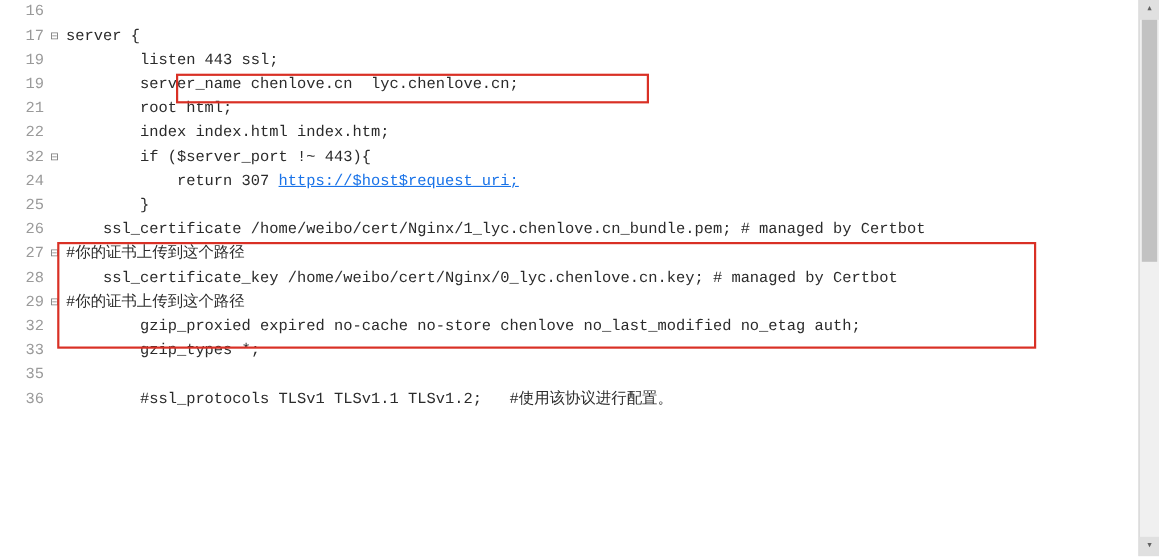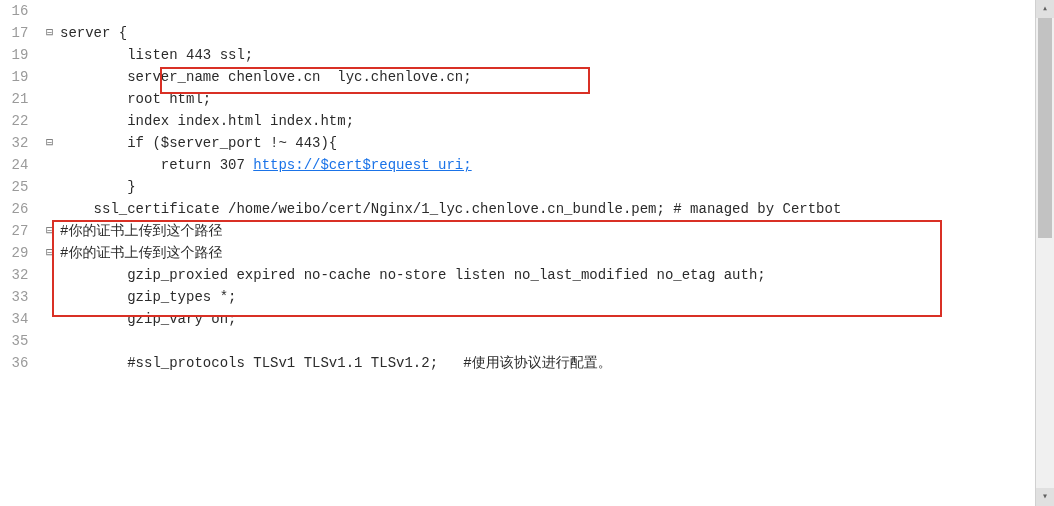--- a/index.html
+++ b/index.html
@@ -19,21 +19,21 @@
     background: #ffffff;
   }
   .line {
     position: relative;
     display: flex;
     align-items: flex-start;
     white-space: pre;
   }
   .gutter {
     width: 40px;
-    text-align: center;
+    text-align: right;
     color: #9a9a9a;
     padding-right: 6px;
     user-select: none;
     flex: 0 0 auto;
   }
   .markcol {
     width: 14px;
     flex: 0 0 auto;
     color: #808080;
     text-align: left;
@@ -89,28 +89,28 @@
 
 <div class="editor">
   <div id="lines">
       <div class="line"><span class="gutter">16</span><span class="markcol"></span><span class="code"></span></div>
       <div class="line"><span class="gutter">17</span><span class="markcol">⊟</span><span class="code">server {</span></div>
       <div class="line"><span class="gutter">19</span><span class="markcol"></span><span class="code">        listen 443 ssl;</span></div>
       <div class="line"><span class="gutter">19</span><span class="markcol"></span><span class="code">        server_name chenlove.cn  lyc.chenlove.cn;</span></div>
       <div class="line"><span class="gutter">21</span><span class="markcol"></span><span class="code">        root html;</span></div>
       <div class="line"><span class="gutter">22</span><span class="markcol"></span><span class="code">        index index.html index.htm;</span></div>
       <div class="line"><span class="gutter">32</span><span class="markcol">⊟</span><span class="code">        if ($server_port !~ 443){</span></div>
-      <div class="line"><span class="gutter">24</span><span class="markcol"></span><span class="code">            return 307 <span class="link">https://$cert$request_uri;</span></span></div>
+      <div class="line"><span class="gutter">24</span><span class="markcol"></span><span class="code">            return 307 <span class="link">https://$host$request_uri;</span></span></div>
       <div class="line"><span class="gutter">25</span><span class="markcol"></span><span class="code">        }</span></div>
       <div class="line"><span class="gutter">26</span><span class="markcol"></span><span class="code">    ssl_certificate /home/weibo/cert/Nginx/1_lyc.chenlove.cn_bundle.pem; # managed by Certbot</span></div>
       <div class="line"><span class="gutter">27</span><span class="markcol">⊟</span><span class="code">#你的证书上传到这个路径</span></div>
+      <div class="line"><span class="gutter">28</span><span class="markcol"></span><span class="code">    ssl_certificate_key /home/weibo/cert/Nginx/0_lyc.chenlove.cn.key; # managed by Certbot</span></div>
       <div class="line"><span class="gutter">29</span><span class="markcol">⊟</span><span class="code">#你的证书上传到这个路径</span></div>
-      <div class="line"><span class="gutter">32</span><span class="markcol"></span><span class="code">        gzip_proxied expired no-cache no-store listen no_last_modified no_etag auth;</span></div>
+      <div class="line"><span class="gutter">32</span><span class="markcol"></span><span class="code">        gzip_proxied expired no-cache no-store chenlove no_last_modified no_etag auth;</span></div>
       <div class="line"><span class="gutter">33</span><span class="markcol"></span><span class="code">        gzip_types *;</span></div>
-      <div class="line"><span class="gutter">34</span><span class="markcol"></span><span class="code">        gzip_vary on;</span></div>
       <div class="line"><span class="gutter">35</span><span class="markcol"></span><span class="code"></span></div>
       <div class="line"><span class="gutter">36</span><span class="markcol"></span><span class="code">        #ssl_protocols TLSv1 TLSv1.1 TLSv1.2;   #使用该协议进行配置。</span></div>
     </div>
 
   <div class="scrollbar-v">
     <div class="btn">▴</div>
     <div class="thumb"></div>
     <div class="btn" style="position:absolute;bottom:0;">▾</div>
   </div>
 <div class="highlight-box" style="top: 67px; left: 160px; width: 430px; height: 27px;"></div>

